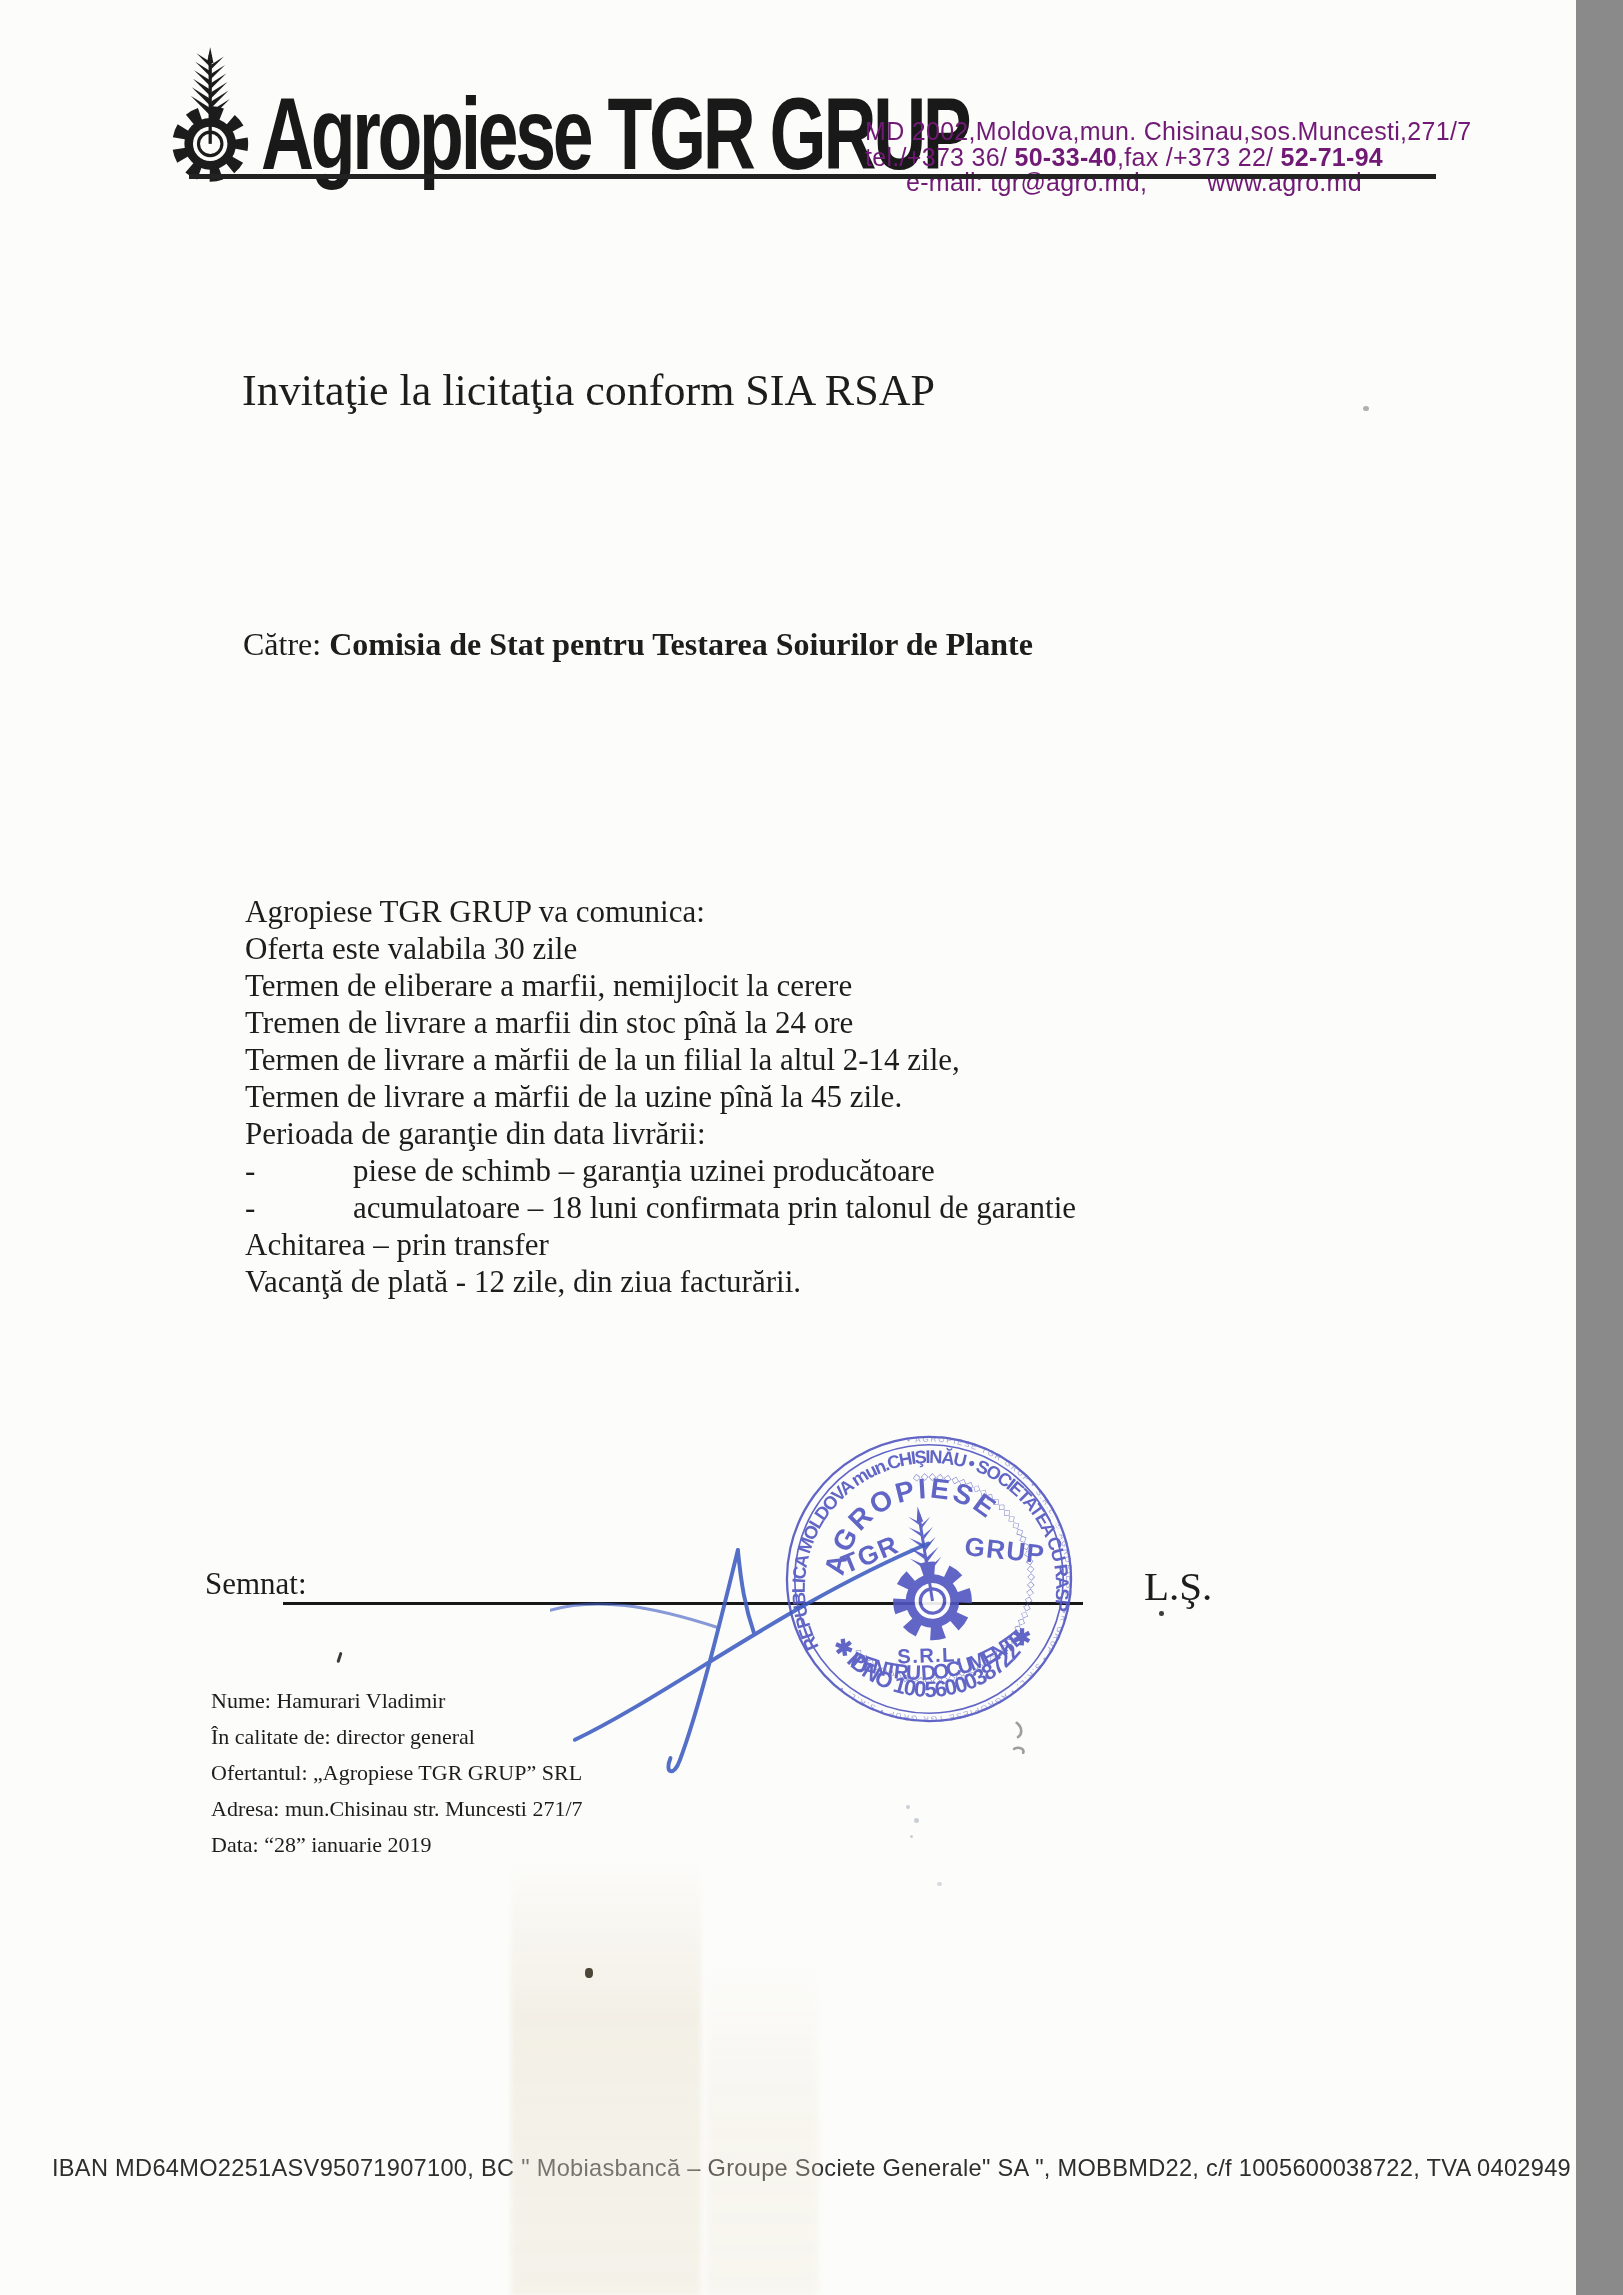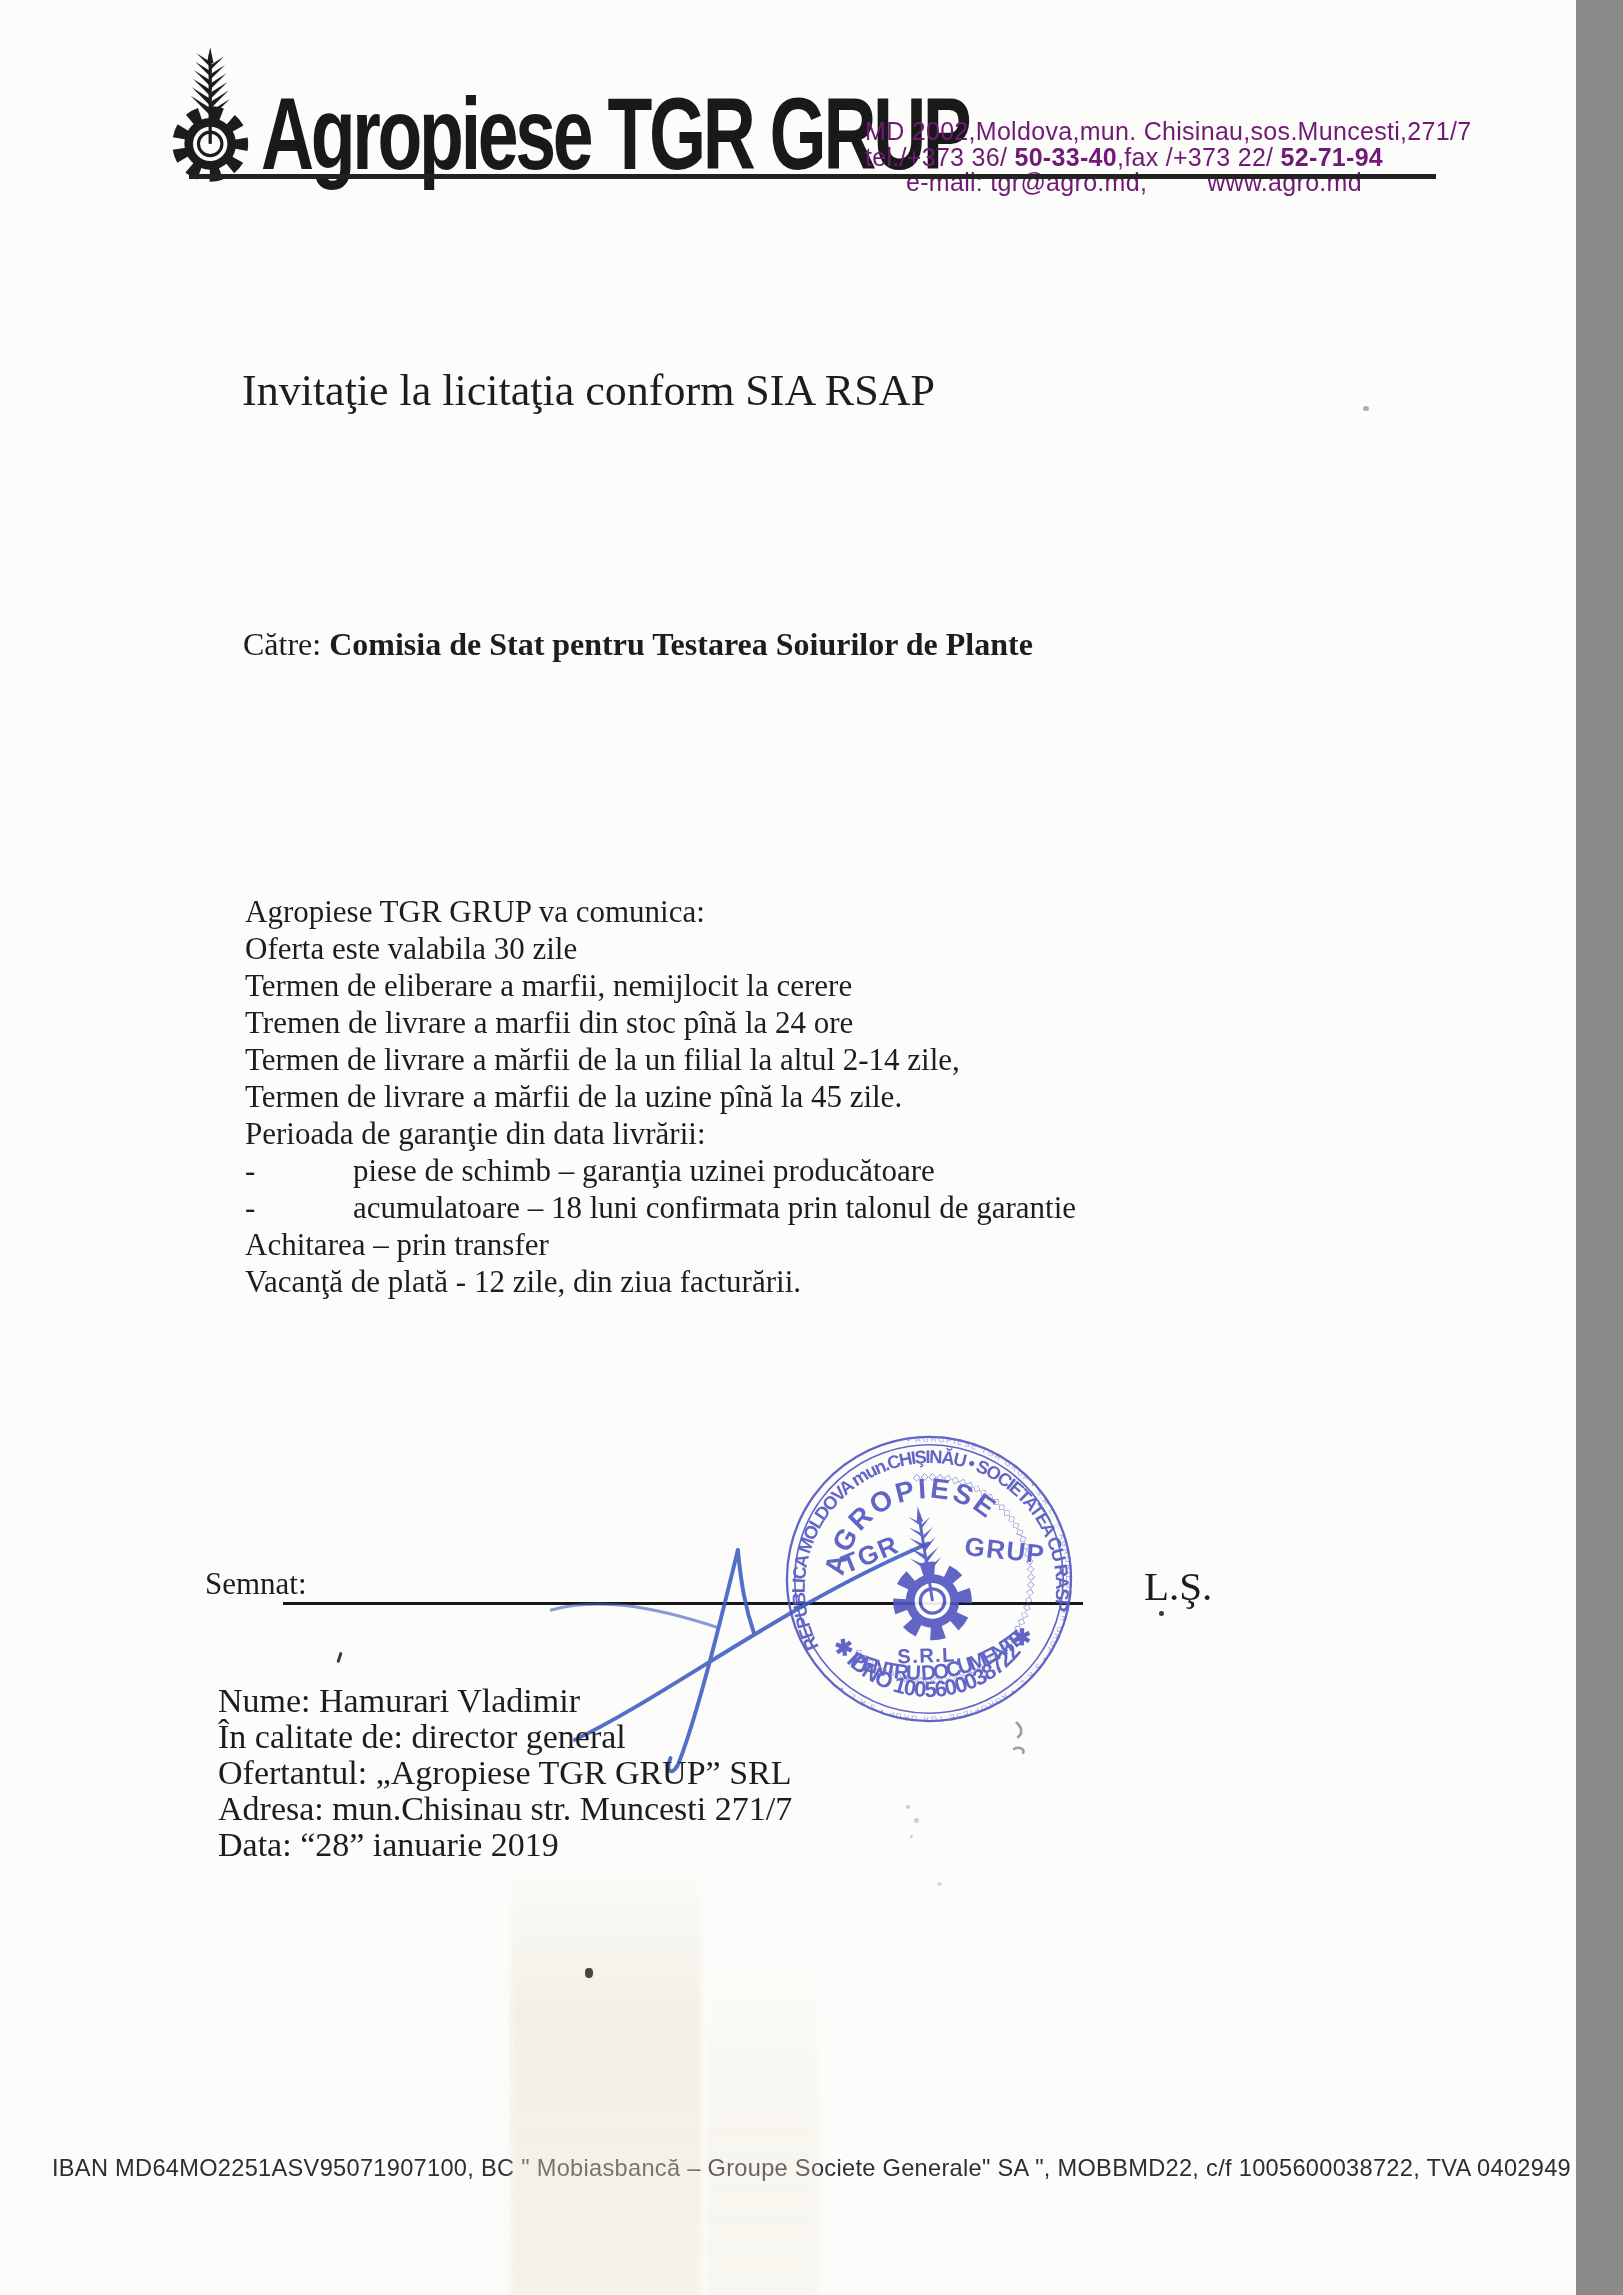--- a/index.html
+++ b/index.html
@@ -36,21 +36,21 @@
   .recipient b{font-weight:bold;text-align:right;}
   .terms{position:absolute; left:245px; top:893px; font-size:31px; line-height:37px; white-space:nowrap;}
   .terms .dash{display:inline-block; width:108px;}
 
   
   .semnat{position:absolute; left:205px; top:1566px; font-size:31px;}
   .sig-underline{position:absolute; left:283px; top:1602px; width:800px; height:3.3px; background:#171717;}
   .ls{position:absolute; left:1144px; top:1562px; font-size:41px;}
   .stamp-svg{position:absolute; left:785px; top:1435px; opacity:0.9;}
   .signature-svg{position:absolute; left:550px; top:1499px;}
-  .sig-block{position:absolute; left:218px; top:1683px; font-size:34px; line-height:36px; white-space:nowrap;}
+  .sig-block{position:absolute; left:211px; top:1683px; font-size:22px; line-height:36px; white-space:nowrap;}
 
   
   .footer{
     position:absolute; left:0; top:2155px; width:1623px; text-align:center;
     font-family:"Liberation Sans", sans-serif; font-size:23.6px; letter-spacing:0.3px; color:#2e2e2e;
     white-space:nowrap;
   }
 
   
   .band{position:absolute; pointer-events:none;}

